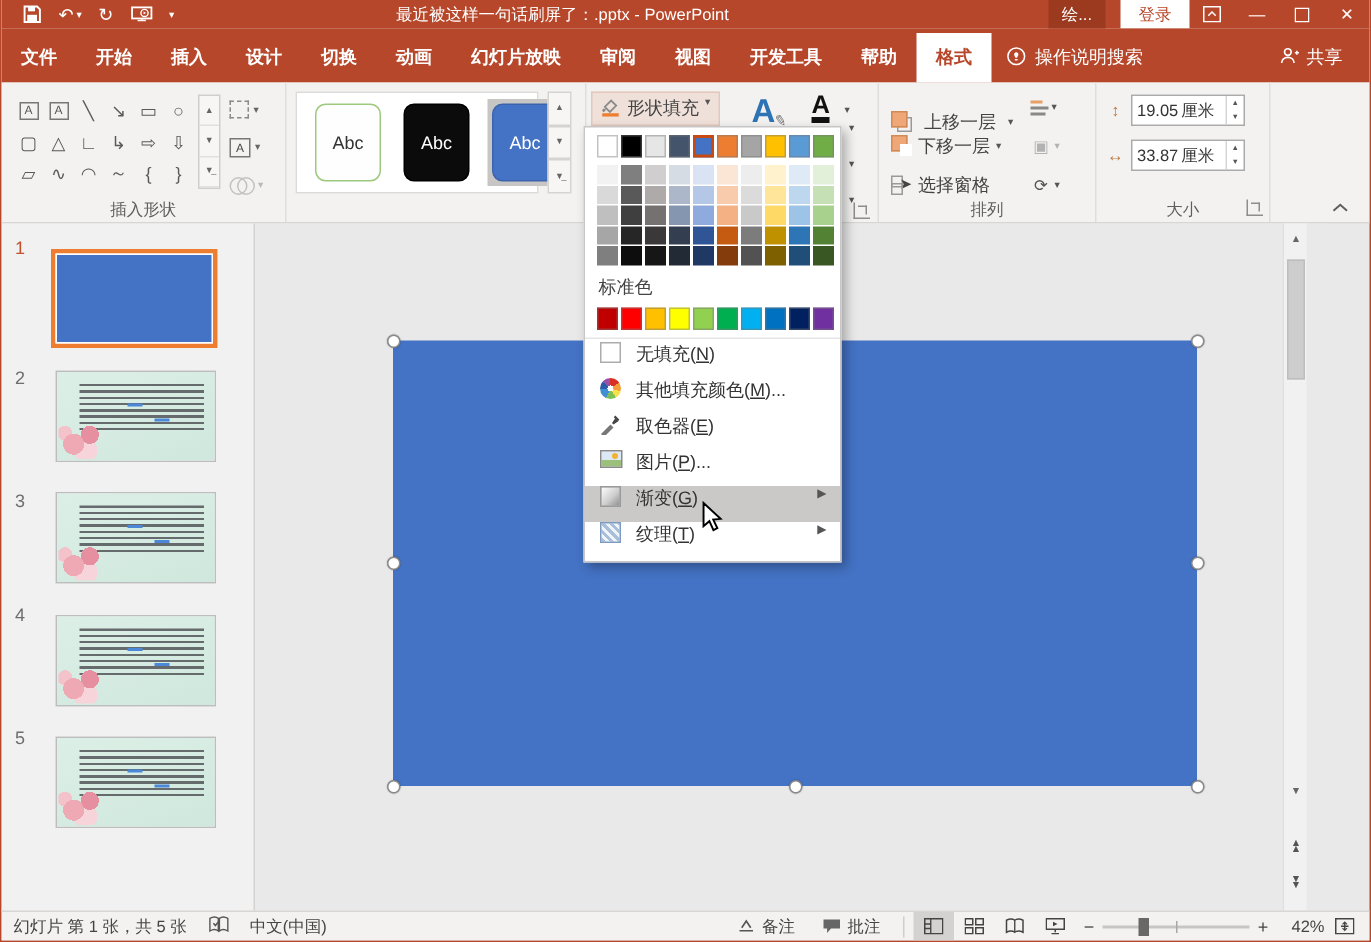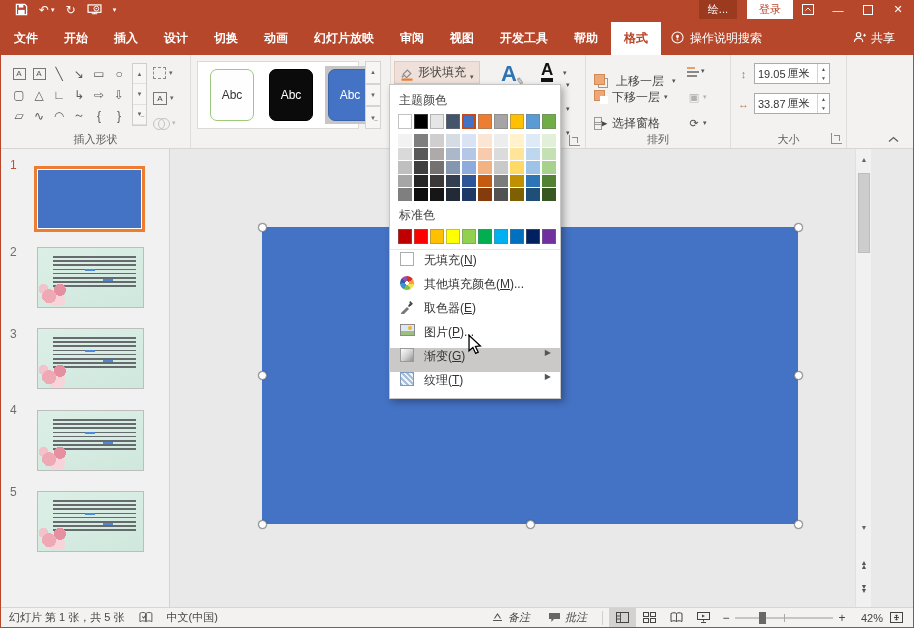--- a/index.html
+++ b/index.html
@@ -59,21 +59,21 @@
   .chipwrap{padding:3px;}
   .chipwrap.sel{background:#C8C6C4;}
   .chip{width:44px;height:52px;border-radius:7px;display:flex;align-items:center;justify-content:center;font-size:12px;}
   .chip.outline{background:#FEFEFE;border:1px solid #9CC97E;color:#333;}
   .chip.dark{background:#0B0B0B;color:#fff;border:1px solid #000;}
   .chip.blue{background:#4472C4;color:#fff;border:1px solid #3B64AC;}
   .stylescroll{position:absolute;left:174px;top:6px;width:16px;height:68px;display:flex;flex-direction:column;}
   .stylescroll div{flex:1;border:1px solid #D6D4D2;background:#F7F6F5;display:flex;align-items:center;justify-content:center;font-size:6px;color:#666;}
   
   .g-fill{width:195px;}
-  .fillbtn{position:absolute;left:3px;top:6px;display:flex;align-items:flex-end;gap:4px;background:#EFE1DA;
+  .fillbtn{position:absolute;left:3px;top:6px;display:flex;align-items:flex-start;gap:4px;background:#EFE1DA;
            border:1px solid #E3C8BC;padding:2px 5px;}
   .bucket{position:relative;width:14px;height:14px;}
   .bucket svg{display:block;}
   .wordA{position:absolute;top:6px;font-weight:bold;}
   .qsA{left:110px;font-size:22px;color:#2E74B5;}
   .qsA .pen{position:absolute;right:-7px;bottom:0;font-size:10px;color:#777;transform:rotate(10deg);}
   .tfA{left:150px;font-size:17px;color:#111;border-bottom:4px solid #111;line-height:17px;}
   .tfcar{position:absolute;left:172px;top:14px;font-size:7px;color:#555;}
   .wa-cars{position:absolute;left:175px;}
   .wa-cars div{font-size:7px;color:#555;height:24px;}
@@ -161,21 +161,21 @@
   .i-grad{width:14px;height:14px;border:1px solid #9A9A9A;display:inline-block;
           background:linear-gradient(135deg,#FDFDFD 0%,#CFCFCF 55%,#909090 100%);}
   .i-tex{width:14px;height:14px;border:1px solid #7D9BC0;display:inline-block;
          background:repeating-linear-gradient(45deg,#A9BFD9 0 2px,#EFF4FA 2px 4px);}
 
   
   .status{position:absolute;left:0;bottom:0;width:100%;height:20px;background:#F3F2F1;border-top:1px solid #D8D6D4;
           display:flex;align-items:center;font-size:11px;color:#444;}
   .st-left{display:flex;align-items:center;gap:14px;padding-left:8px;white-space:nowrap;}
   .st-right{margin-left:auto;display:flex;align-items:center;height:100%;}
-  .st-item{display:flex;align-items:center;gap:4px;padding:0 9px;height:100%;font-style:italic;}
+  .st-item{display:flex;align-items:center;gap:4px;padding:0 9px;height:100%;}
   .vdiv{width:1px;height:14px;background:#D0CECC;margin:0 6px;}
   .vbtn{width:27px;height:100%;display:flex;align-items:center;justify-content:center;}
   .vbtn.active{background:#D4D2D0;}
   .zminus,.zplus{width:18px;text-align:center;font-size:12px;color:#444;}
   .ztrack{position:relative;width:98px;height:2px;background:#C8C6C4;}
   .ztick{position:absolute;left:49px;top:-3px;width:1px;height:8px;background:#AAA8A6;}
   .zthumb{position:absolute;left:24px;top:-5px;width:7px;height:12px;background:#6A6867;}
   .zlabel{width:36px;text-align:right;padding-right:4px;}
   .fitbtn{width:26px;display:flex;justify-content:center;padding-right:8px;}
 
@@ -208,20 +208,21 @@
             <rect x="1" y="1" width="14" height="8" fill="none" stroke="#fff" stroke-width="1.3"></rect>
             <path d="M5 10.5h6M8 9v2" stroke="#fff" stroke-width="1.2"></path>
             <circle cx="10" cy="5" r="2.6" fill="none" stroke="#fff" stroke-width="1"></circle>
             <path d="M9.3 4l2 1-2 1z" fill="#fff"></path>
           </svg>
       </span>
       <span class="qbtn">
           <span class="tinycaret">▾</span>
         </span>
     </div>
+    <div class="title">最近被这样一句话刷屏了：.pptx - PowerPoint</div>
     <div class="tb-right">
       <span class="ctx-tab">绘...</span>
       <span class="signin">登录</span>
       <span class="winbtn">
         <svg width="12" height="11" viewBox="0 0 12 11">
             <rect x="0.5" y="0.5" width="11" height="10" fill="none" stroke="#fff"></rect>
             <path d="M3.5 6.5L6 4l2.5 2.5" fill="none" stroke="#fff"></path>
           </svg>
       </span>
       <span class="winbtn">—</span>
@@ -505,21 +506,20 @@
           </div>
         <div class="navbtn" style="position:absolute;left:0;top:432px;width:16px;">
             <span>▼</span>
             <span>▼</span>
           </div>
       </div>
     </div>
   </div>
 
   <div class="fillmenu">
-    <div class="msec">主题颜色</div>
     <div class="swrow" id="themerow">
         <span class="sw" style="background: rgb(255, 255, 255);"></span>
         <span class="sw" style="background: rgb(0, 0, 0);"></span>
         <span class="sw" style="background: rgb(231, 230, 230);"></span>
         <span class="sw" style="background: rgb(68, 84, 106);"></span>
         <span class="sw sel" style="background: rgb(68, 114, 196);"></span>
         <span class="sw" style="background: rgb(237, 125, 49);"></span>
         <span class="sw" style="background: rgb(165, 165, 165);"></span>
         <span class="sw" style="background: rgb(255, 192, 0);"></span>
         <span class="sw" style="background: rgb(91, 155, 213);"></span>

